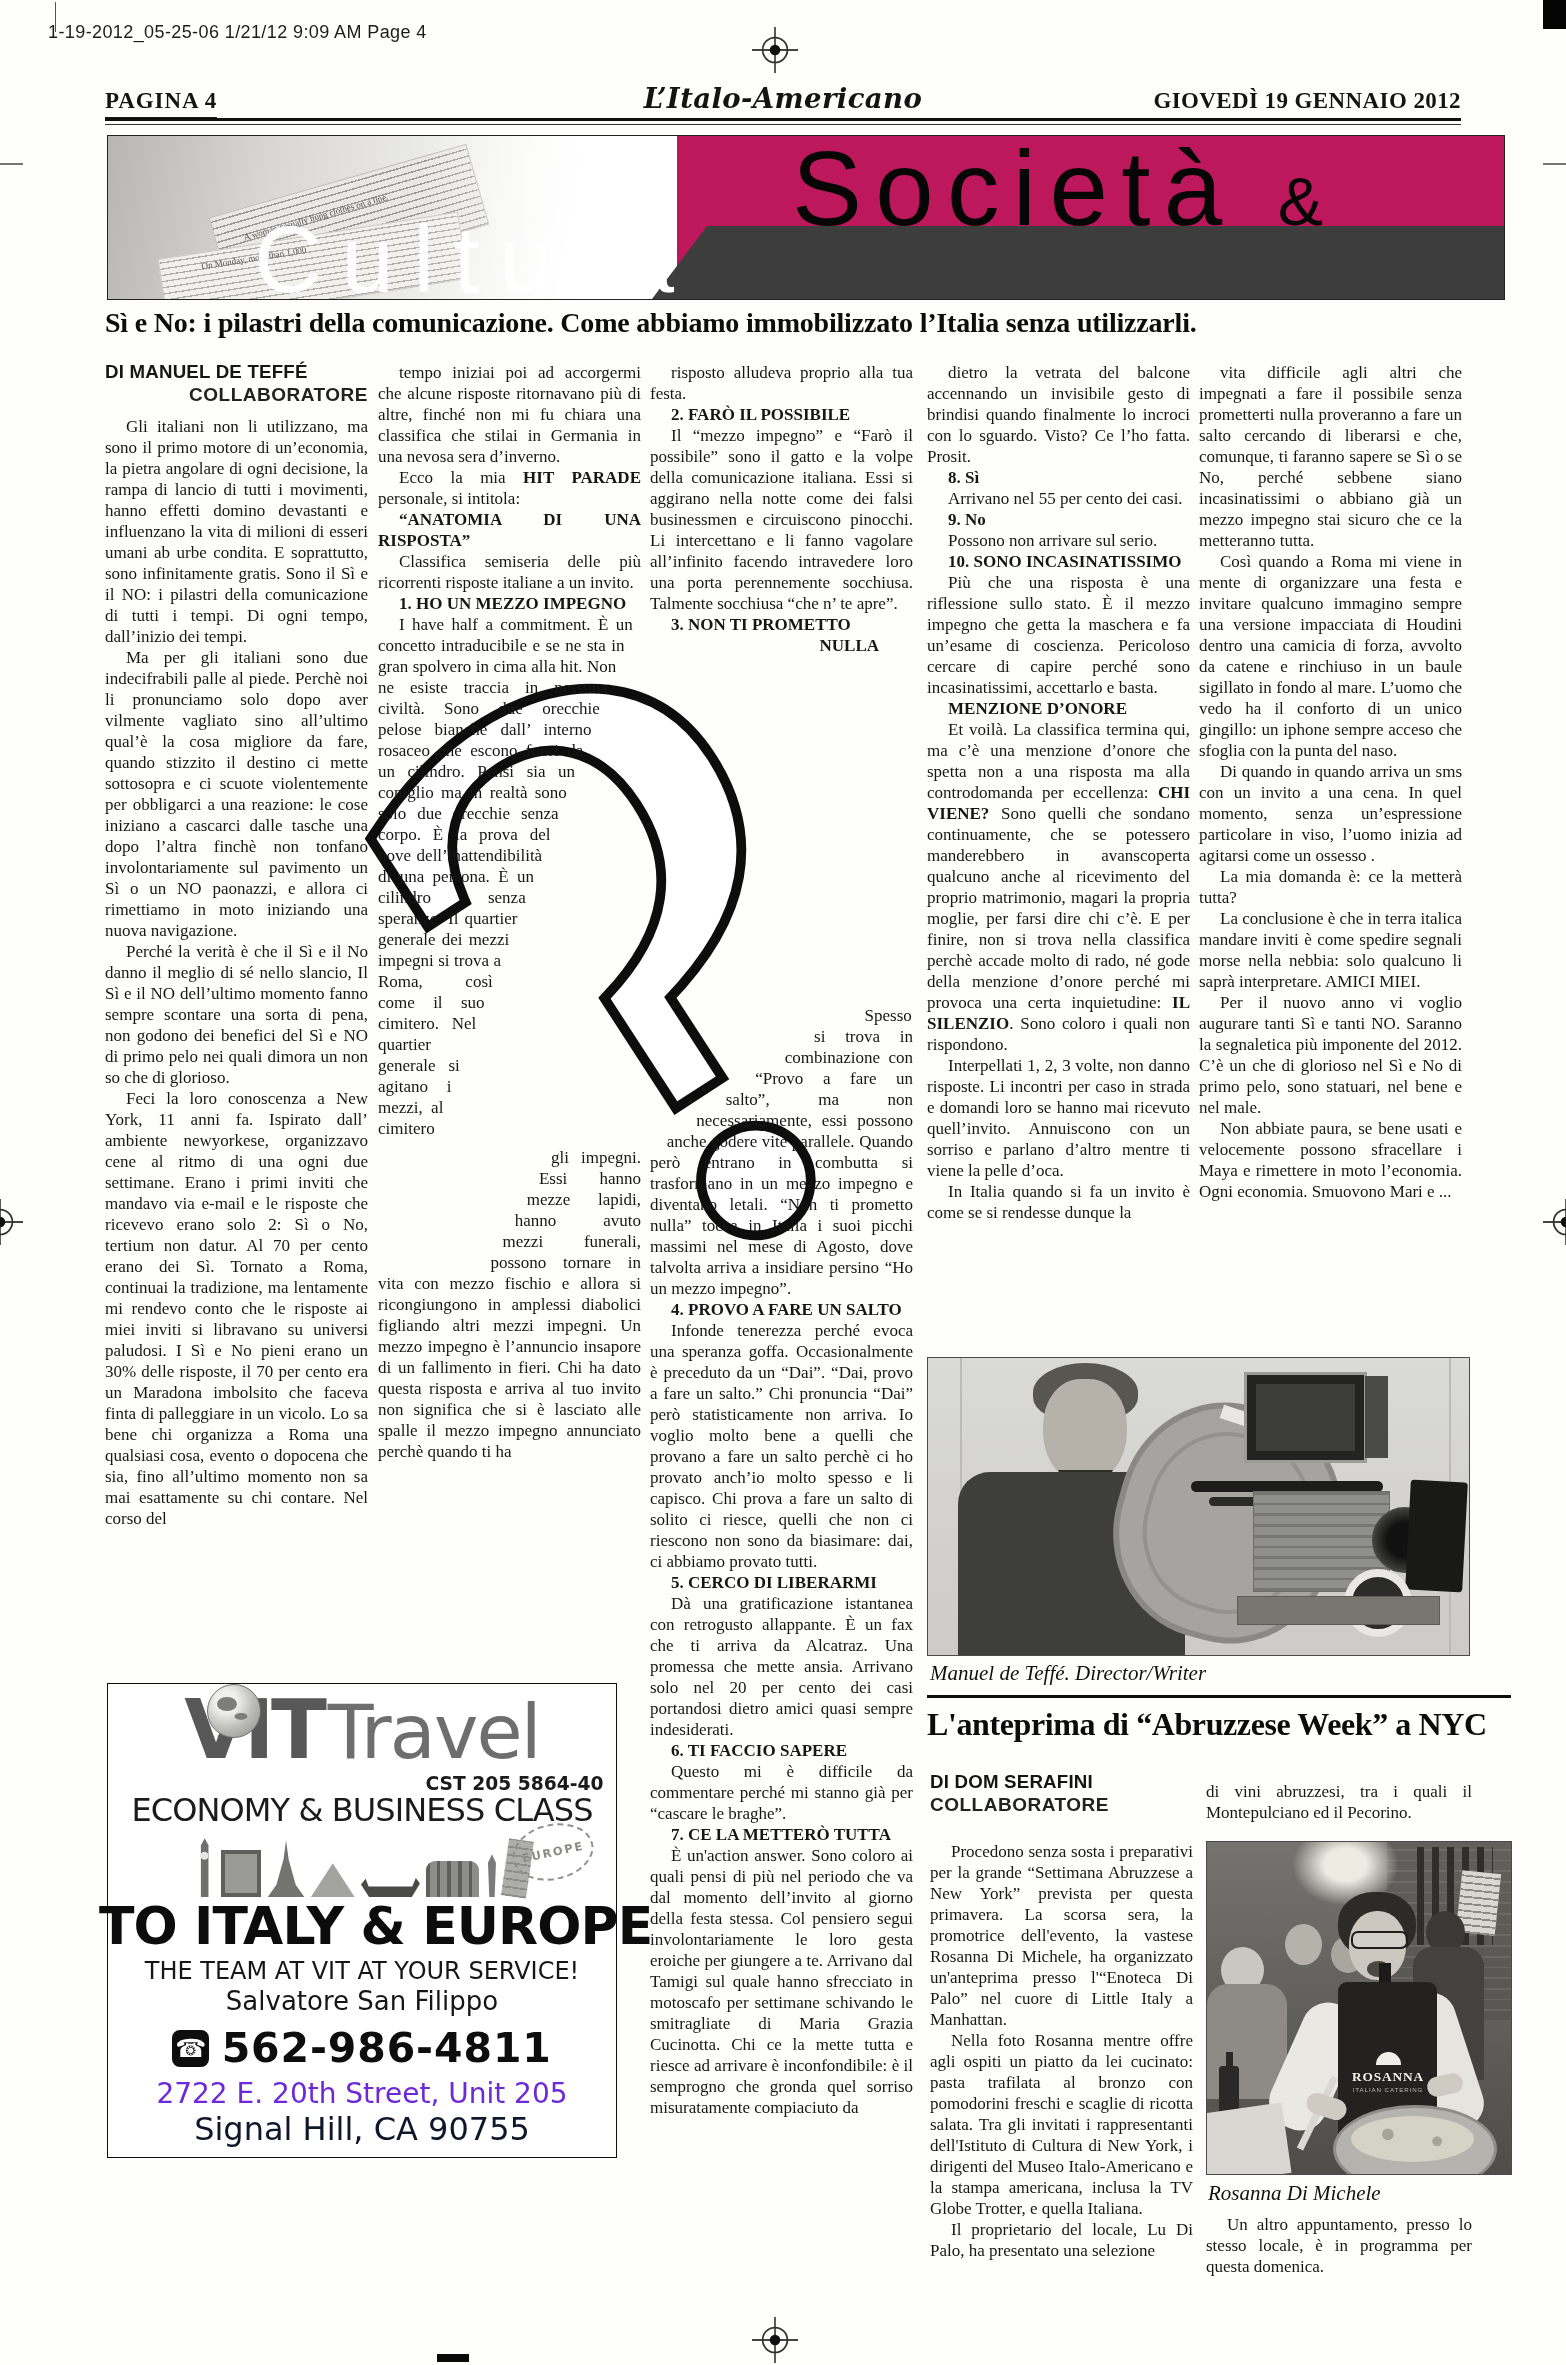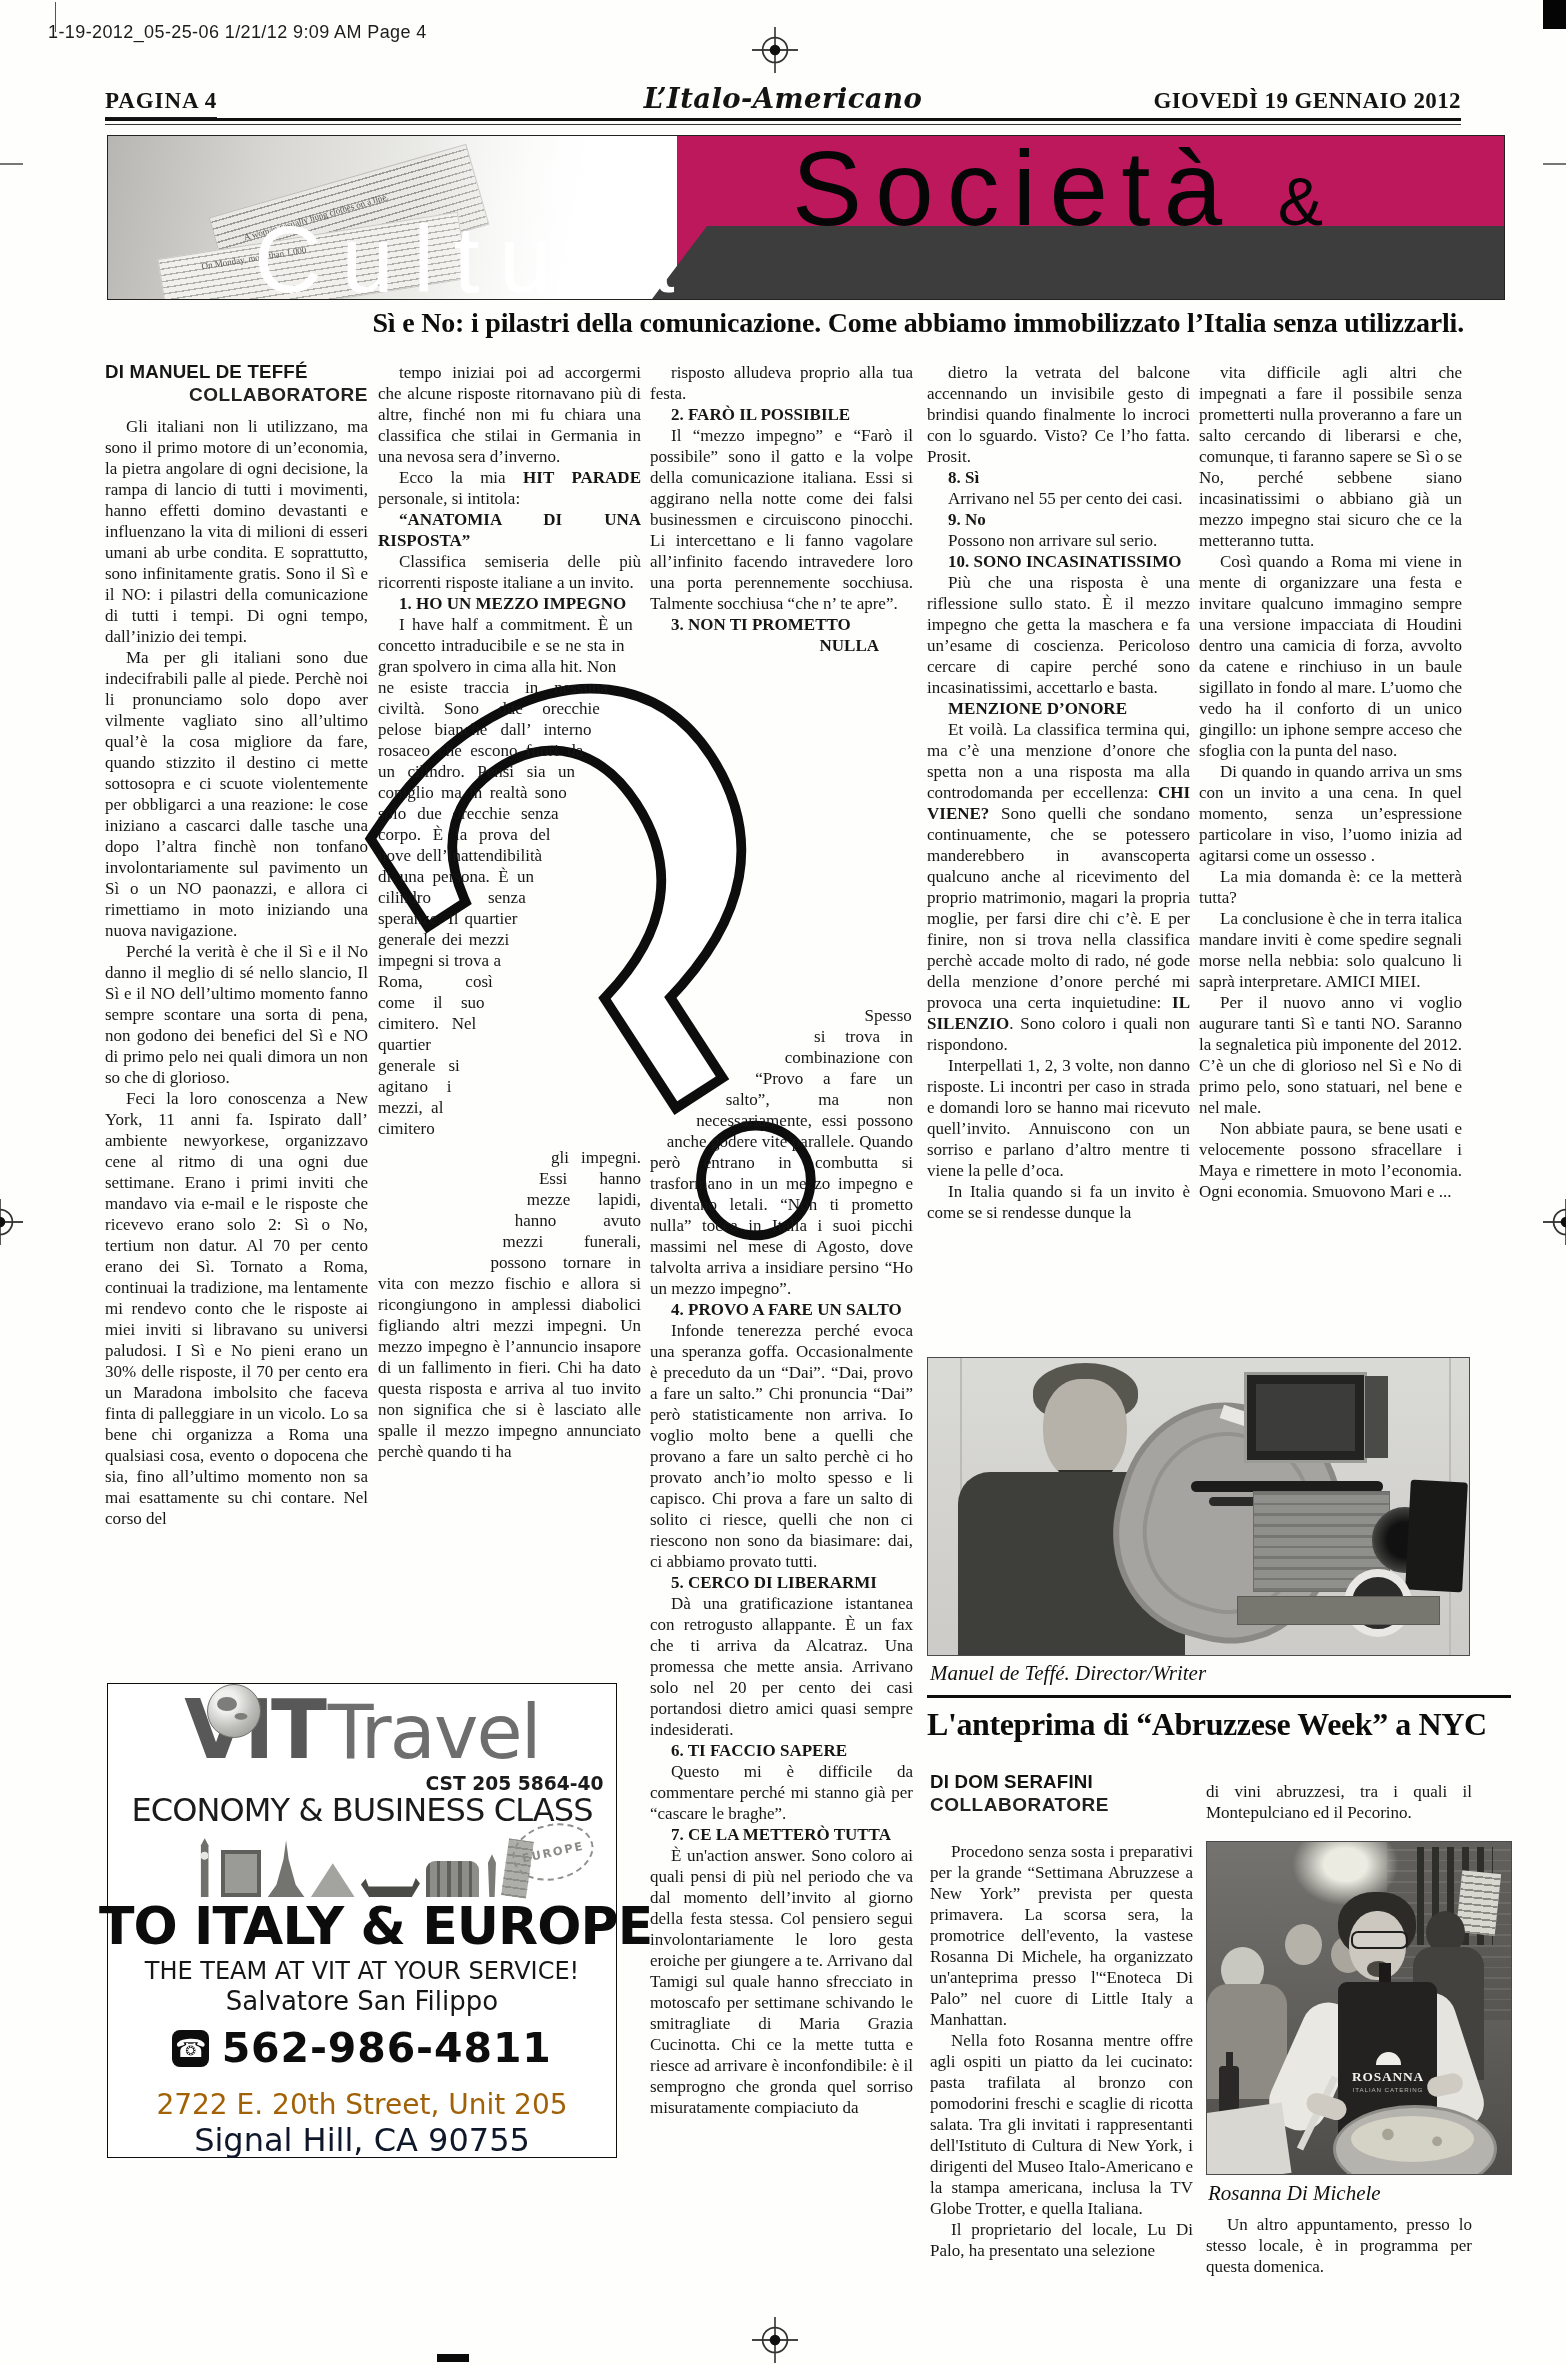--- a/index.html
+++ b/index.html
@@ -43,21 +43,21 @@
      font-size:105px;line-height:1.0;letter-spacing:13.3px;}
   .soc-amp{font-size:68px;letter-spacing:0;}
   .cult-band{position:absolute;right:0;bottom:0;left:544px;height:73px;background:#3d3d3d;
      clip-path:polygon(55px 0,100% 0,100% 100%,0 100%);}
   .cult-text{position:absolute;left:146px;bottom:1.8px;white-space:nowrap;
      font-family:"Liberation Sans",sans-serif;color:#ffffff;font-weight:500;
      font-size:94px;line-height:.8;letter-spacing:19.5px;}
 
   
   .headline1{left:105px;top:308px;width:1359px;font:bold 28px/1.1 "Liberation Serif",serif;
-     letter-spacing:-0.2px;color:#0d0d0d;text-align:right;}
+     letter-spacing:-0.2px;color:#0d0d0d;}
 
   
   .col{width:263px;font-size:17px;line-height:21px;text-align:justify;color:#161616;
        hyphens:auto;-webkit-hyphens:auto;}
   .col p{margin:0;text-indent:21px;}
   .col .h{font-weight:bold;}
   .col1{left:105px;top:360px;}
   .col2{left:378px;top:362px;}
   .col3{left:650px;top:362px;}
   .col4{left:927px;top:362px;}
@@ -107,21 +107,21 @@
       border-radius:50%;color:#8a8a86;font-size:11.5px;font-weight:bold;letter-spacing:1.8px;
       display:flex;align-items:center;justify-content:center;transform:rotate(-12deg);background:none;}
   .ad-l3{font-size:52px;font-weight:800;line-height:1.05;color:#0c0c0c;white-space:nowrap;
       margin-left:-9px;letter-spacing:-0.9px;}
   .ad-l4{font-size:24px;line-height:1.2;color:#161616;margin-top:3.6px;}
   .ad-l5{font-size:26px;line-height:1.2;color:#161616;}
   .ad-phone-row{display:flex;align-items:center;justify-content:center;gap:12.4px;margin-top:7px;}
   .phone-icon{width:37px;height:37px;border-radius:8px;background:#0d0d0d;color:#fff;font-size:25px;
       display:flex;align-items:center;justify-content:center;}
   .ad-phone{font-size:41px;font-weight:800;letter-spacing:0.9px;color:#0d0d0d;}
-  .ad-a1{font-size:28px;margin-top:16px;color:#a16207;}
+  .ad-a1{font-size:28px;margin-top:5px;color:#6d28d9;}
   .ad-a2{font-size:32px;color:#0f172a;}
 
   
   .photo1{left:927px;top:1357px;width:541px;height:297px;overflow:hidden;border:0.9px solid #4a4a4a;
       background:linear-gradient(#dadad6,#cccbc7);}
   .p1-panel{position:absolute;top:0;bottom:0;width:1.8px;background:#bcbbb7;}
   .p1-hair{position:absolute;left:105px;top:5.3px;width:105px;height:59px;background:#57564f;border-radius:50% 50% 42% 42%;}
   .p1-face{position:absolute;left:115px;top:21px;width:84px;height:105px;background:#b6b2aa;border-radius:46% 46% 52% 52%;}
   .p1-body{position:absolute;left:30px;top:114px;width:227px;height:183px;background:#3e3e3b;border-radius:32px 43px 0 0;}
   .p1-collar{position:absolute;left:130px;top:112px;width:55px;height:30px;background:#2e2e2b;

